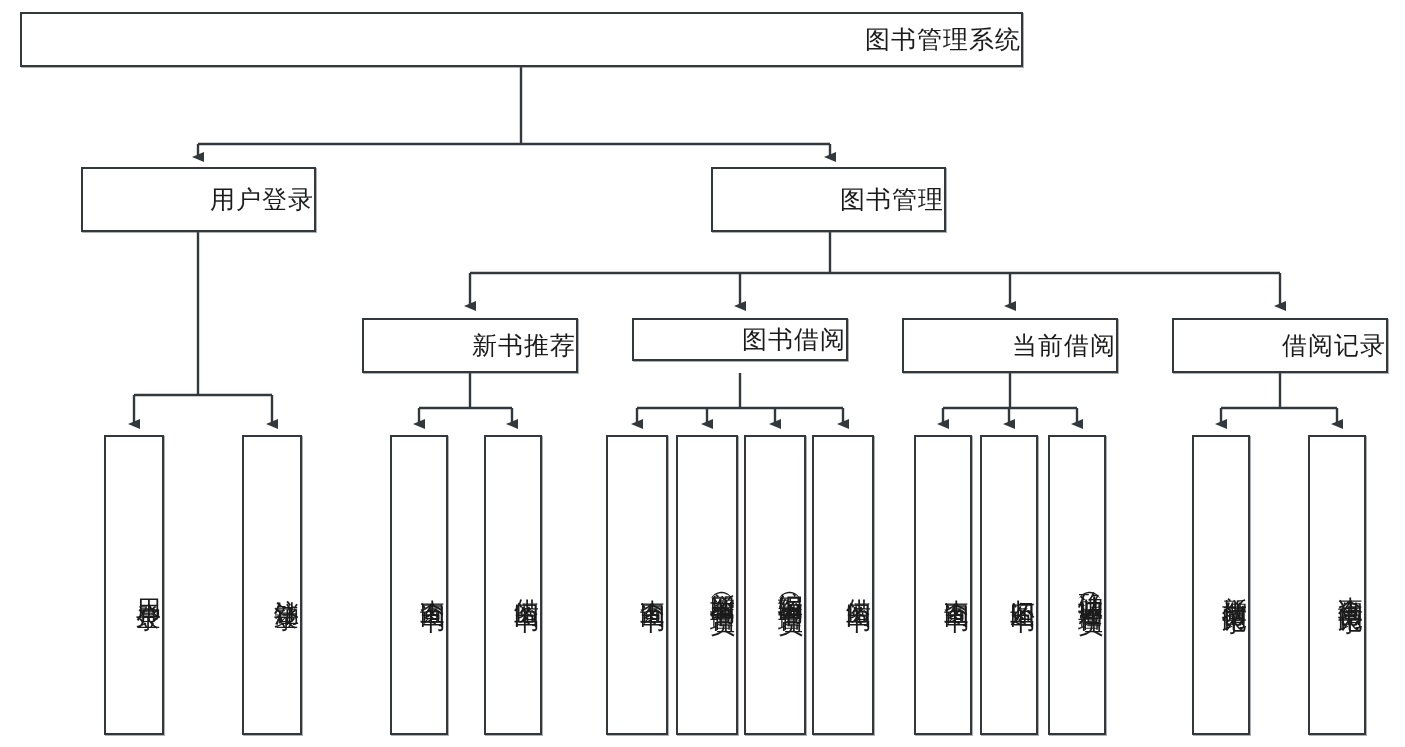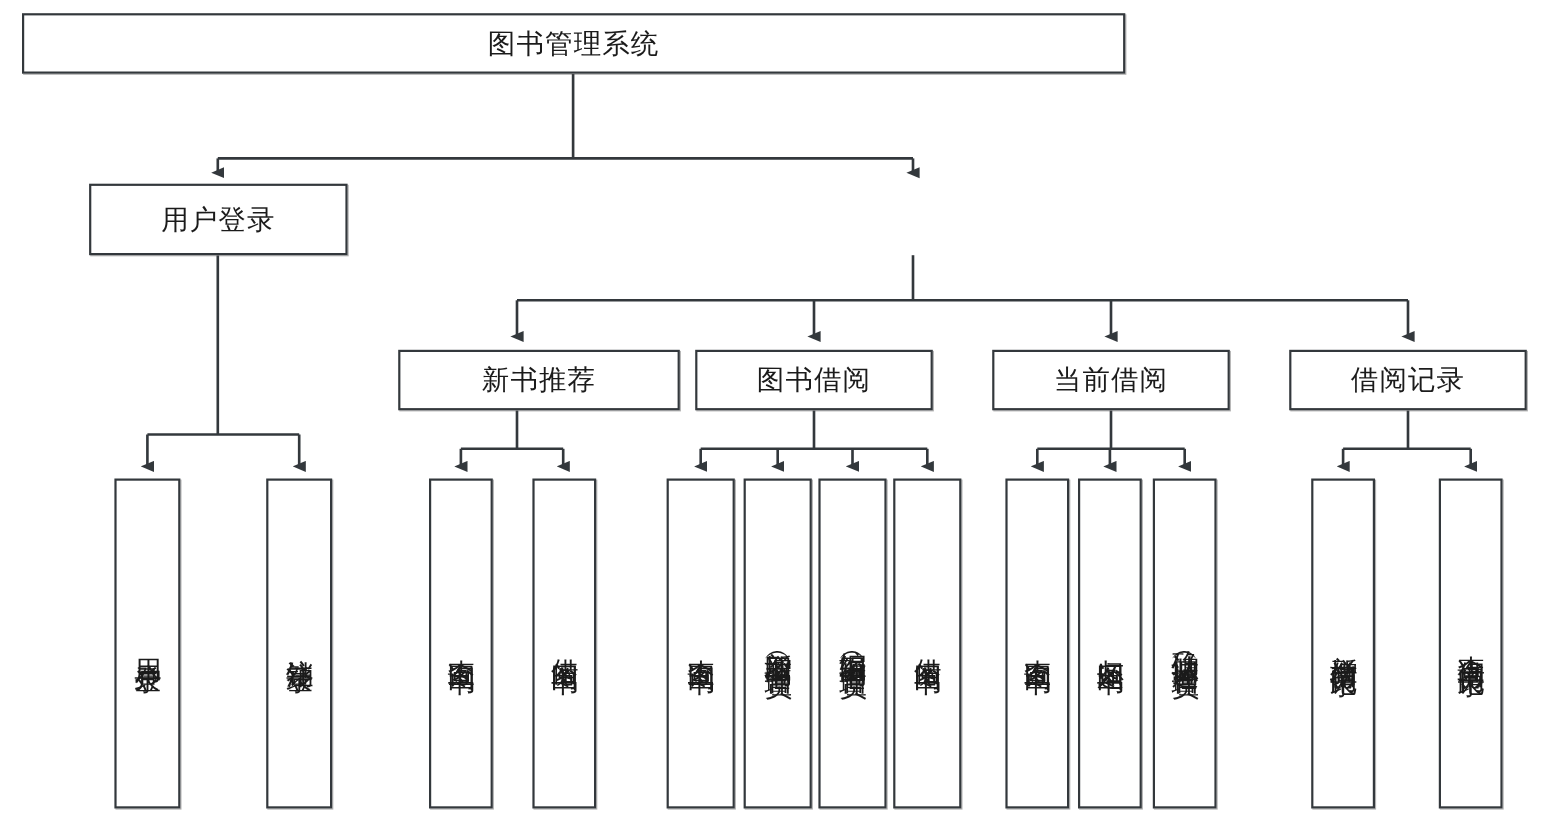--- a/index.html
+++ b/index.html
@@ -23,21 +23,21 @@
     height: 747px;
     pointer-events: none;
   }
   .node {
     position: absolute;
     box-sizing: border-box;
     border: 2px solid #33383c;
     background: #ffffff;
     display: flex;
     align-items: center;
-    justify-content: center;
+    justify-content: flex-end;
     color: #1b1b1b;
     box-shadow: 1px 1px 0 rgba(80,80,80,0.45);
   }
   .node .label {
     display: block;
     line-height: 1.18;
     letter-spacing: 1px;
     white-space: nowrap;
   }
   .node.h .label {
@@ -120,25 +120,28 @@
     </g>
   </svg>
 
   <div class="node root h" style="left:20px; top:12px; width:1003px; height:55px;">
     <span class="label">图书管理系统</span>
   </div>
 
   <div class="node h" style="left:81px; top:167px; width:235px; height:65px;">
     <span class="label">用户登录</span>
   </div>
+  <div class="node h" style="left:711px; top:167px; width:235px; height:65px;">
+    <span class="label">图书管理</span>
+  </div>
 
-  <div class="node h" style="left:362px; top:318px; width:256px; height:55px;">
+  <div class="node h" style="left:362px; top:318px; width:216px; height:55px;">
     <span class="label">新书推荐</span>
   </div>
-  <div class="node h" style="left:632px; top:318px; width:216px; height:55px;">
+  <div class="node h" style="left:632px; top:318px; width:216px; height:43px;">
     <span class="label">图书借阅</span>
   </div>
   <div class="node h" style="left:1172px; top:318px; width:216px; height:55px;">
     <span class="label">借阅记录</span>
   </div>
   <div class="node h" style="left:902px; top:318px; width:216px; height:55px;">
     <span class="label">当前借阅</span>
   </div>
 
   <div class="node v" style="left:104px; top:435px; width:60px; height:300px;">

